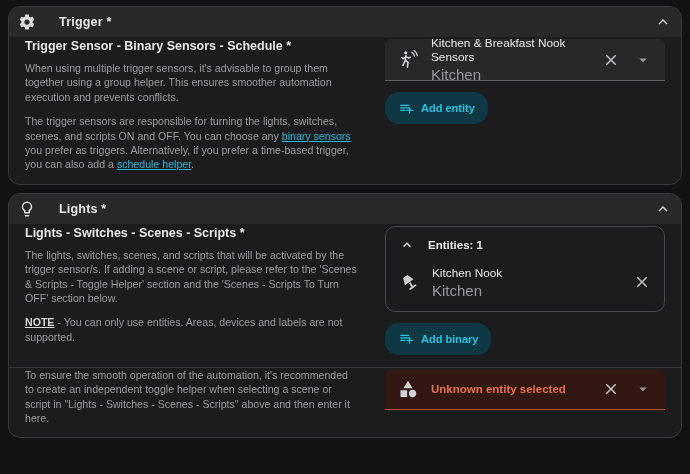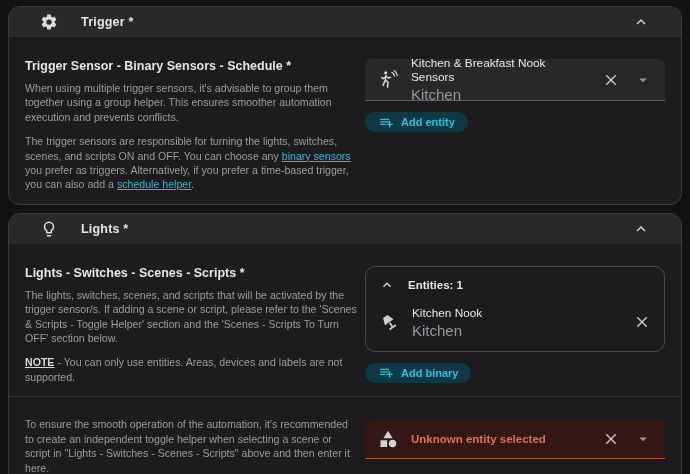--- a/index.html
+++ b/index.html
@@ -12,37 +12,37 @@
   .page { padding:6px 8px; }
   .card {
     background:#1c1c1e;
     border:1px solid #3a3a3e;
     border-radius:12px;
     overflow:hidden;
     margin-bottom:8px;
   }
   .card-header {
     display:flex; align-items:center; gap:22px;
-    height:30px; padding:0 30px;
+    height:30px; padding:0 8px;
     background:#29292c;
     cursor:pointer;
   }
   .card-title { font-size:12.5px; font-weight:700; letter-spacing:.2px; }
   .spacer { flex:1; }
   .icon { display:inline-flex; align-items:center; justify-content:center; flex:none; }
   .i20 { width:20px; height:20px; }
   .i22 { width:22px; height:22px; }
   .i18 { width:18px; height:18px; }
   .i16 { width:16px; height:16px; }
 
   .subsection {
     display:grid;
     grid-template-columns: 332px 1fr;
-    column-gap:8px;
-    padding:20px 16px 12px;
+    column-gap:28px;
+    padding:0 16px 12px;
   }
   .subsection + .subsection { border-top:1px solid #36363a; }
 
   h3 { font-size:12.5px; font-weight:700; color:#e6e6e8; margin:2px 0 8px; }
   .desc { font-size:10.6px; line-height:1.36; color:#9c9ca0; margin-bottom:10px; }
   .desc:last-child { margin-bottom:0; }
   .desc a { color:#30b8dc; text-decoration:underline; cursor:pointer; }
   .desc strong { color:#d8d8da; font-weight:700;text-decoration:underline; }
 
   .ctrl-col { padding-top:2px; }
@@ -54,21 +54,21 @@
     border-radius:6px 6px 0 0;
     border-bottom:1px solid #606064;
     cursor:pointer;
   }
   .picker-text { flex:1; min-width:0; }
   .p-primary { font-size:11.8px; color:#e8e8ea; font-weight:500; }
   .p-secondary { font-size:15px; color:#98989c; margin-top:2px; }
 
   .pill {
     display:inline-flex; align-items:center; gap:7px;
-    height:20px; padding:0 13px; margin-top:11px;
+    height:32px; padding:0 13px; margin-top:11px;
     border:none; border-radius:14px;
     background:#0d3844; color:#2cc2e2;
     font-family:inherit; font-size:11px; font-weight:700;
     cursor:pointer;
   }
 
   .entities-panel {
     border:1px solid #48484e;
     border-radius:10px;
     overflow:hidden;

